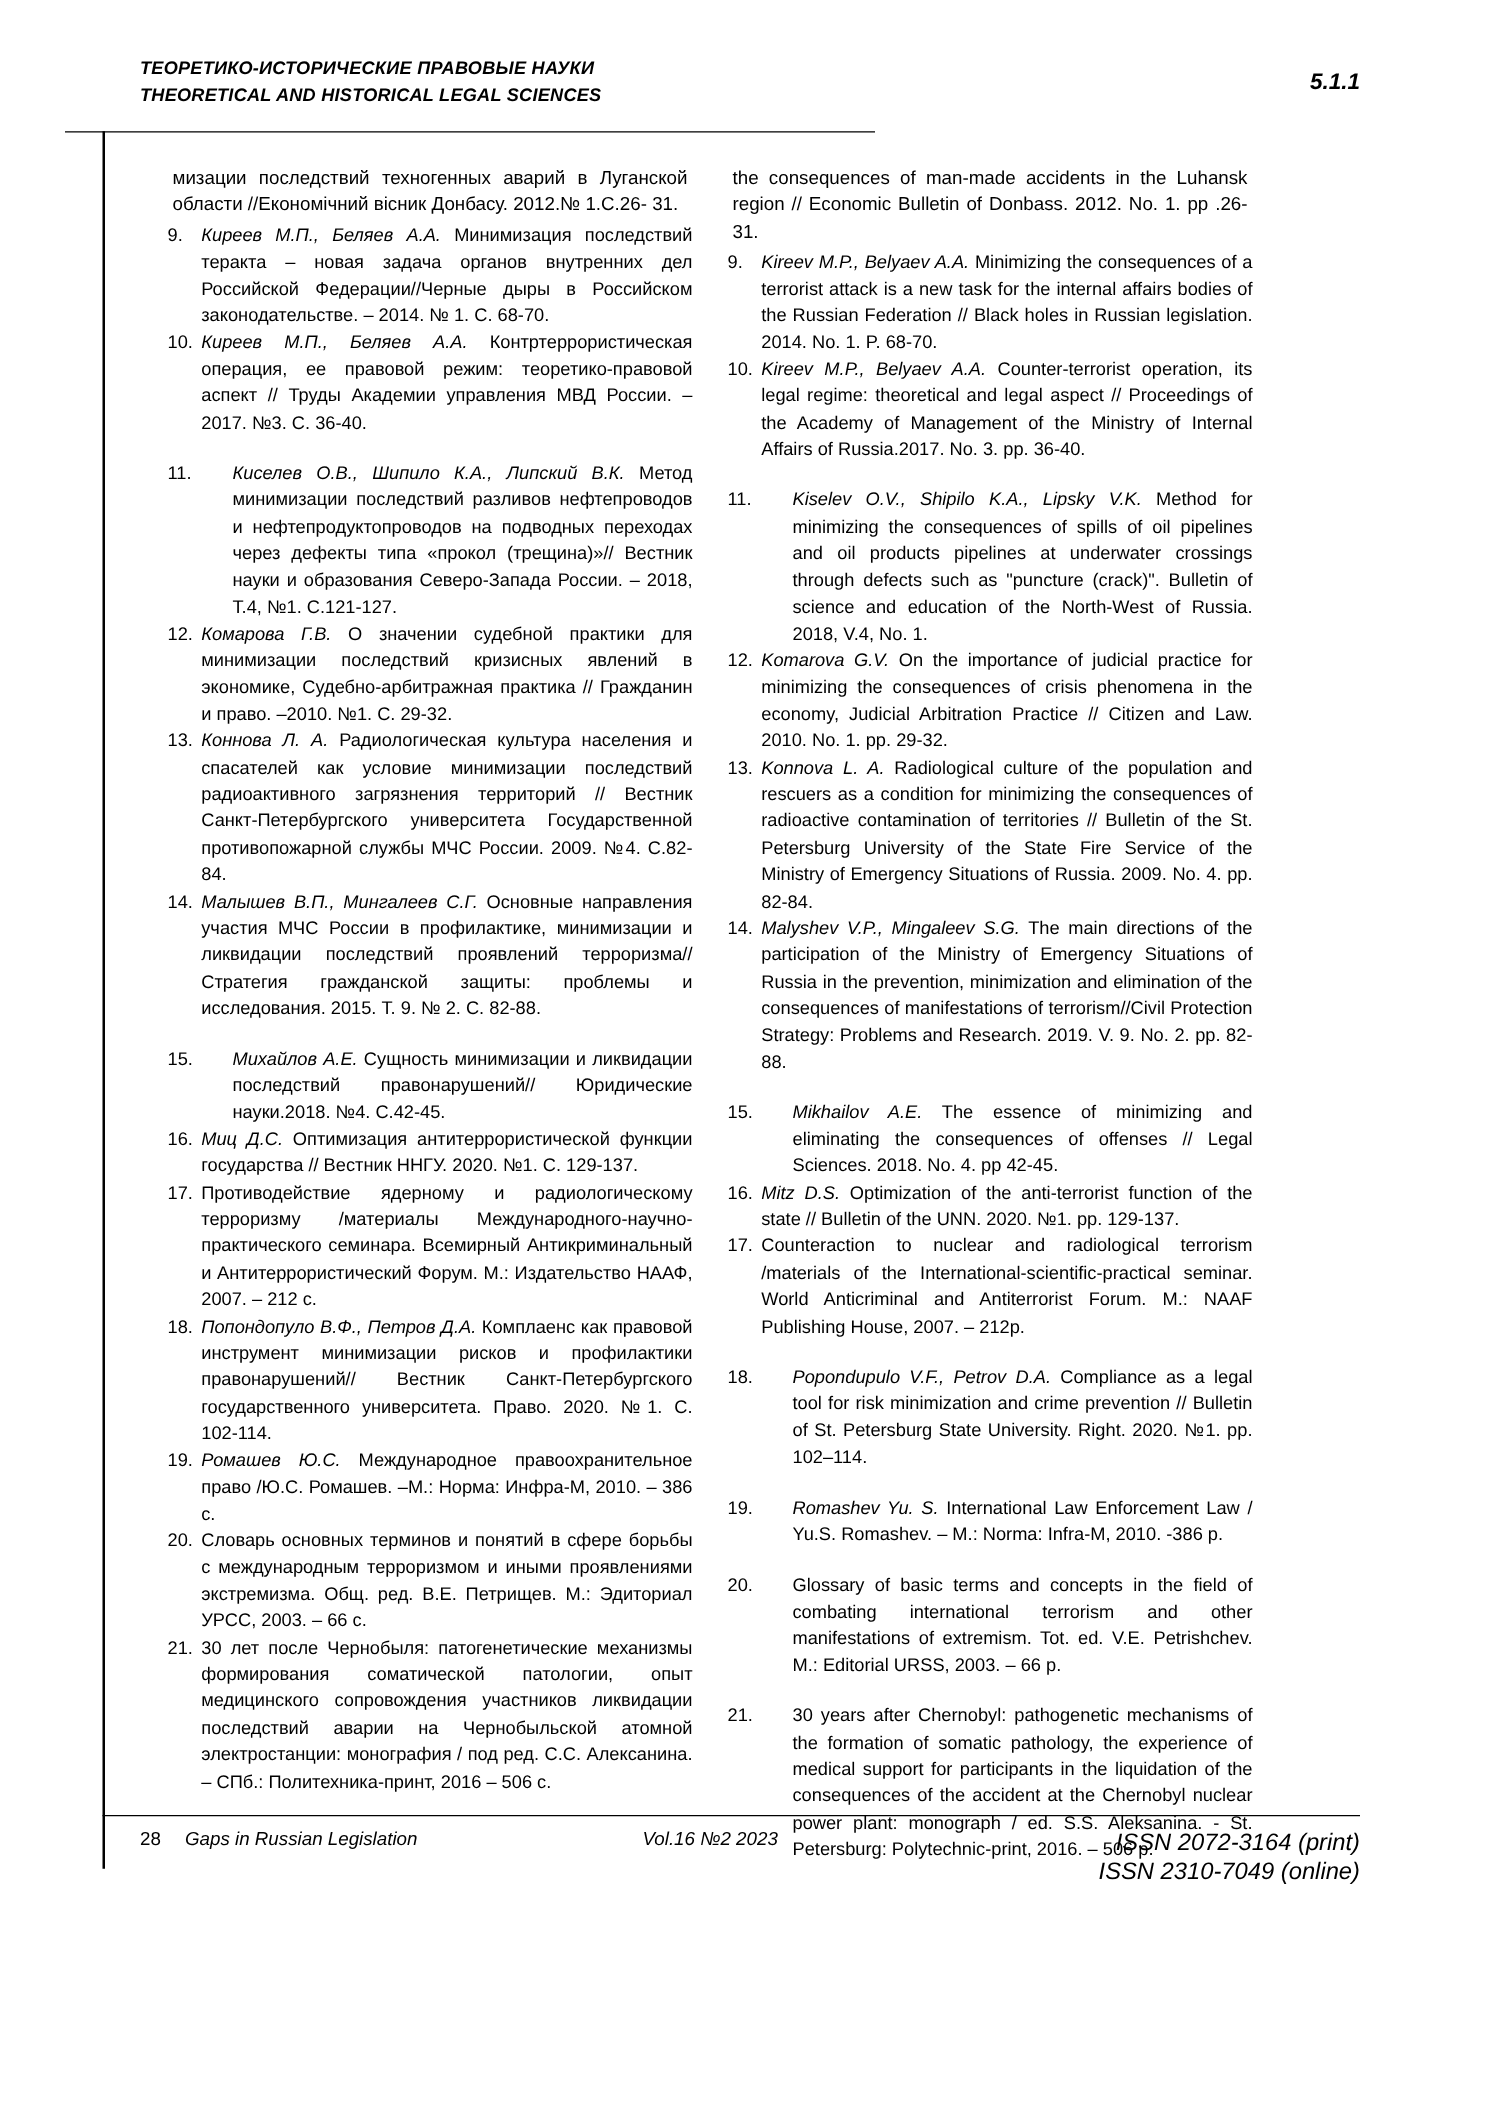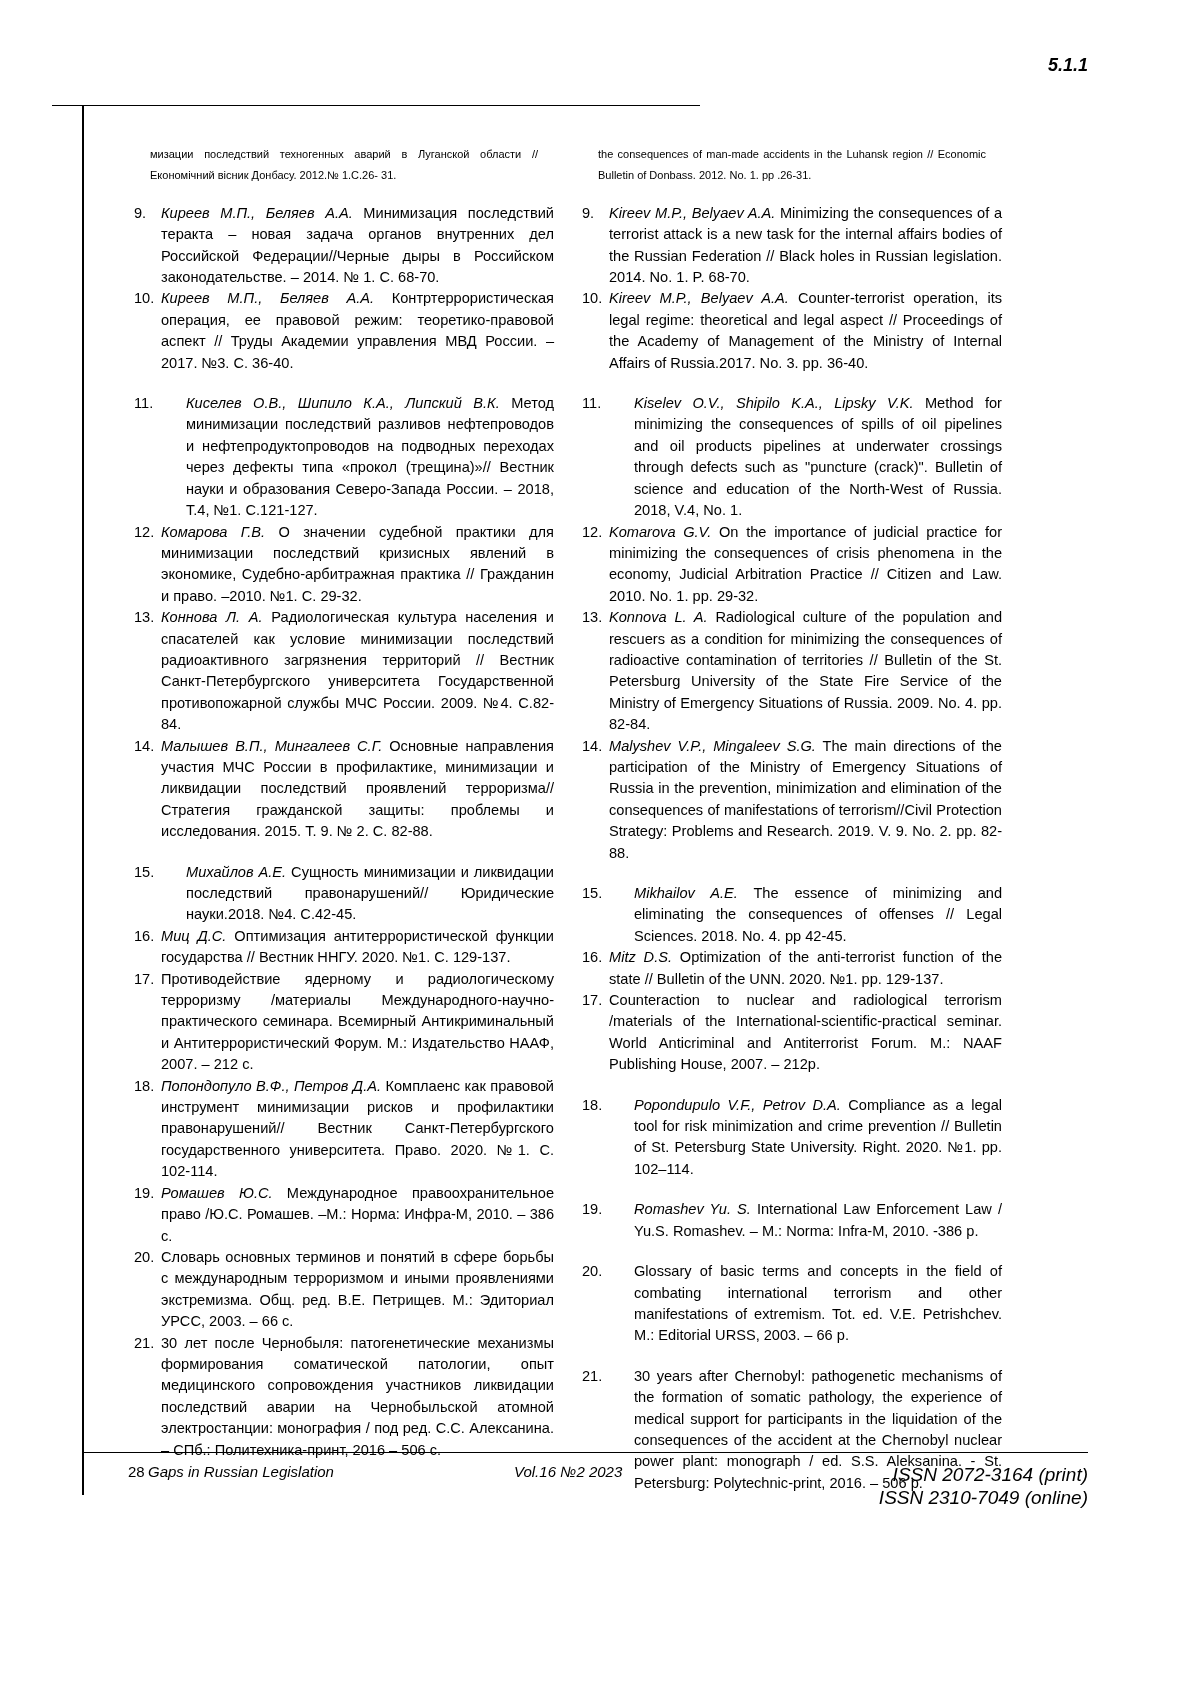--- a/index.html
+++ b/index.html
@@ -98,24 +98,24 @@
     text-align: left;
     font-size: 14.6px;
     line-height: 21.4px;
   }
   .body {
     flex: 1 1 auto;
     text-align: justify;
     hyphens: auto;
   }
   .cont {
-    font-size: 11px;
+    font-size: 15px;
     line-height: 21.4px;
     text-align: justify;
-    margin: 16px;
+    margin: 4px;
     padding-left: 27px;
   }
   .cont.nopad { padding-left: 0; }
   .au {
     font-style: italic;
   }
 
   
   .footer {
     position: absolute;
@@ -126,21 +126,21 @@
   .footer-rule {
     position: absolute;
     top: 1452px;
     left: 82px;
     width: 1006px;
     height: 1px;
     background: #000;
   }
   .f-page {
     position: absolute;
-    left: 16px;
+    left: 0;
     top: 4px;
     font-size: 15px;
   }
   .f-journal {
     position: absolute;
     left: 36px;
     top: 4px;
     font-style: italic;
     font-size: 15px;
   }
@@ -160,20 +160,24 @@
     font-size: 19px;
     line-height: 23px;
   }
 </style>
 </head>
 <body>
 
 <div class="page">
 
   <div class="header">
+    <div class="header-left">
+      <div>ТЕОРЕТИКО-ИСТОРИЧЕСКИЕ ПРАВОВЫЕ НАУКИ</div>
+      <div>THEORETICAL AND HISTORICAL LEGAL SCIENCES</div>
+    </div>
     <div class="header-right">5.1.1</div>
     <div style="clear:both"></div>
   </div>
   <div class="header-rule"></div>
   <div class="left-bar"></div>
 
   <div class="columns">
 
     <div class="col col-left">
       <p class="cont nopad">мизации последствий техногенных аварий в Луганской области //Економічний вісник Донбасу. 2012.№ 1.С.26- 31.</p>

